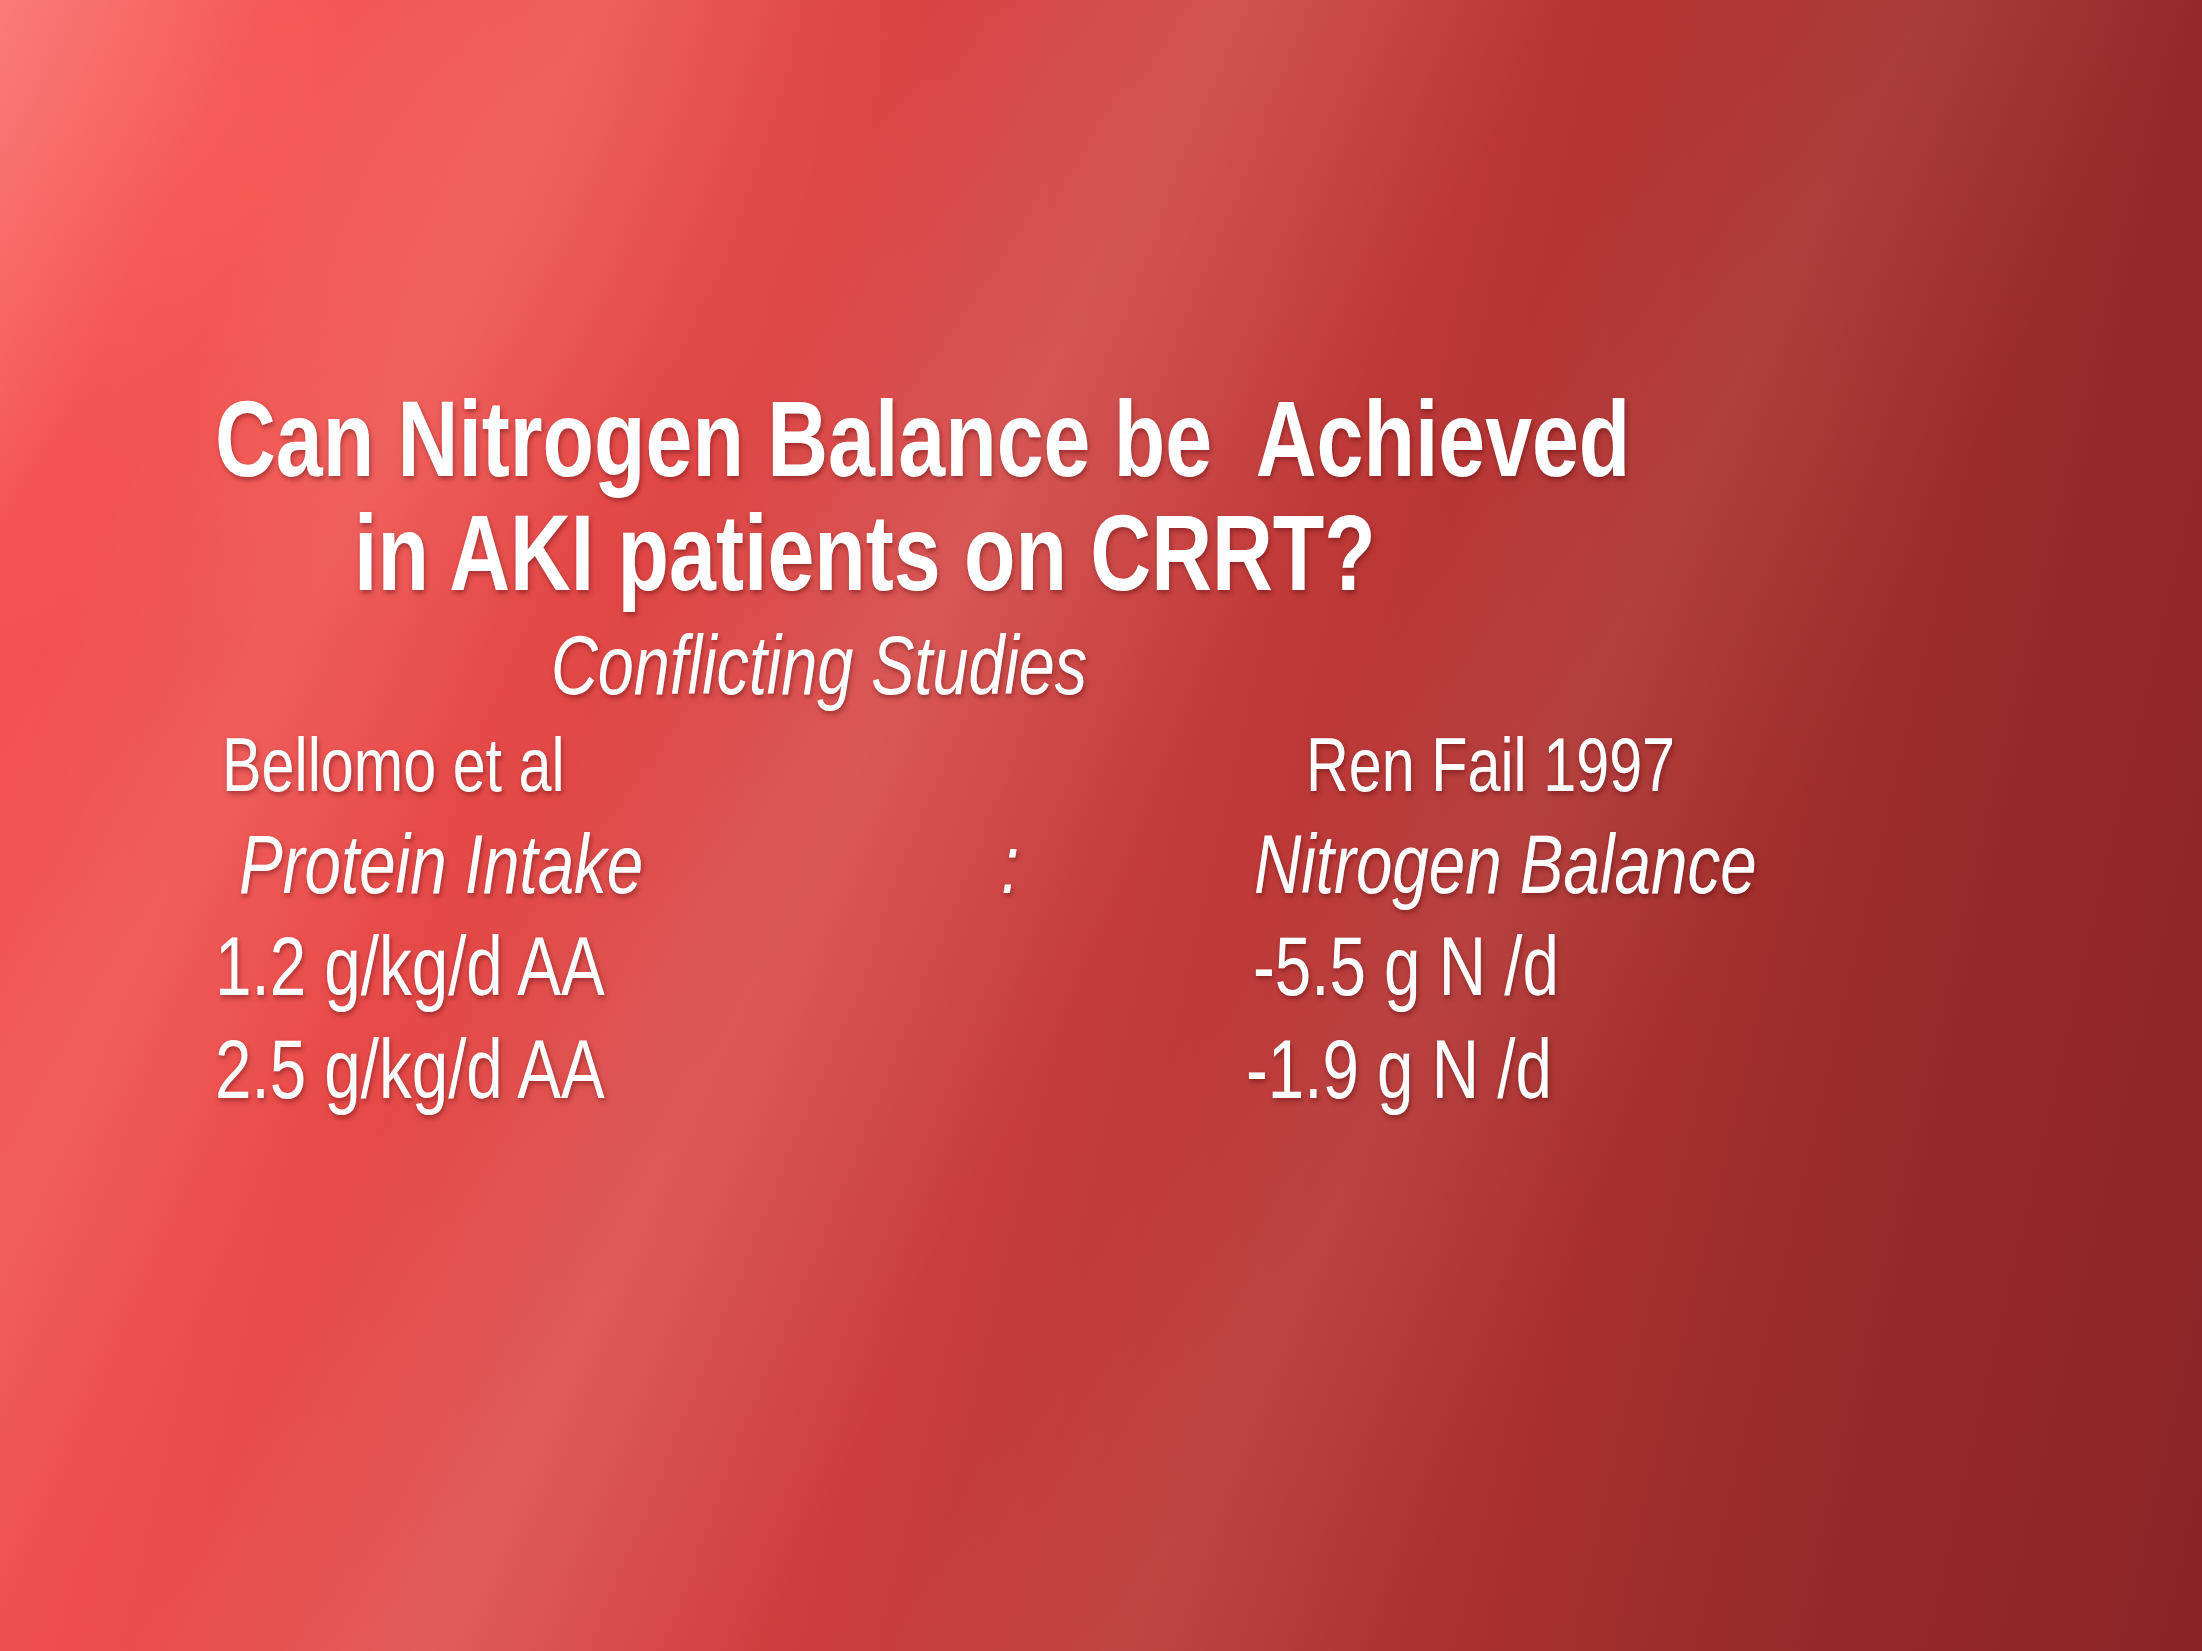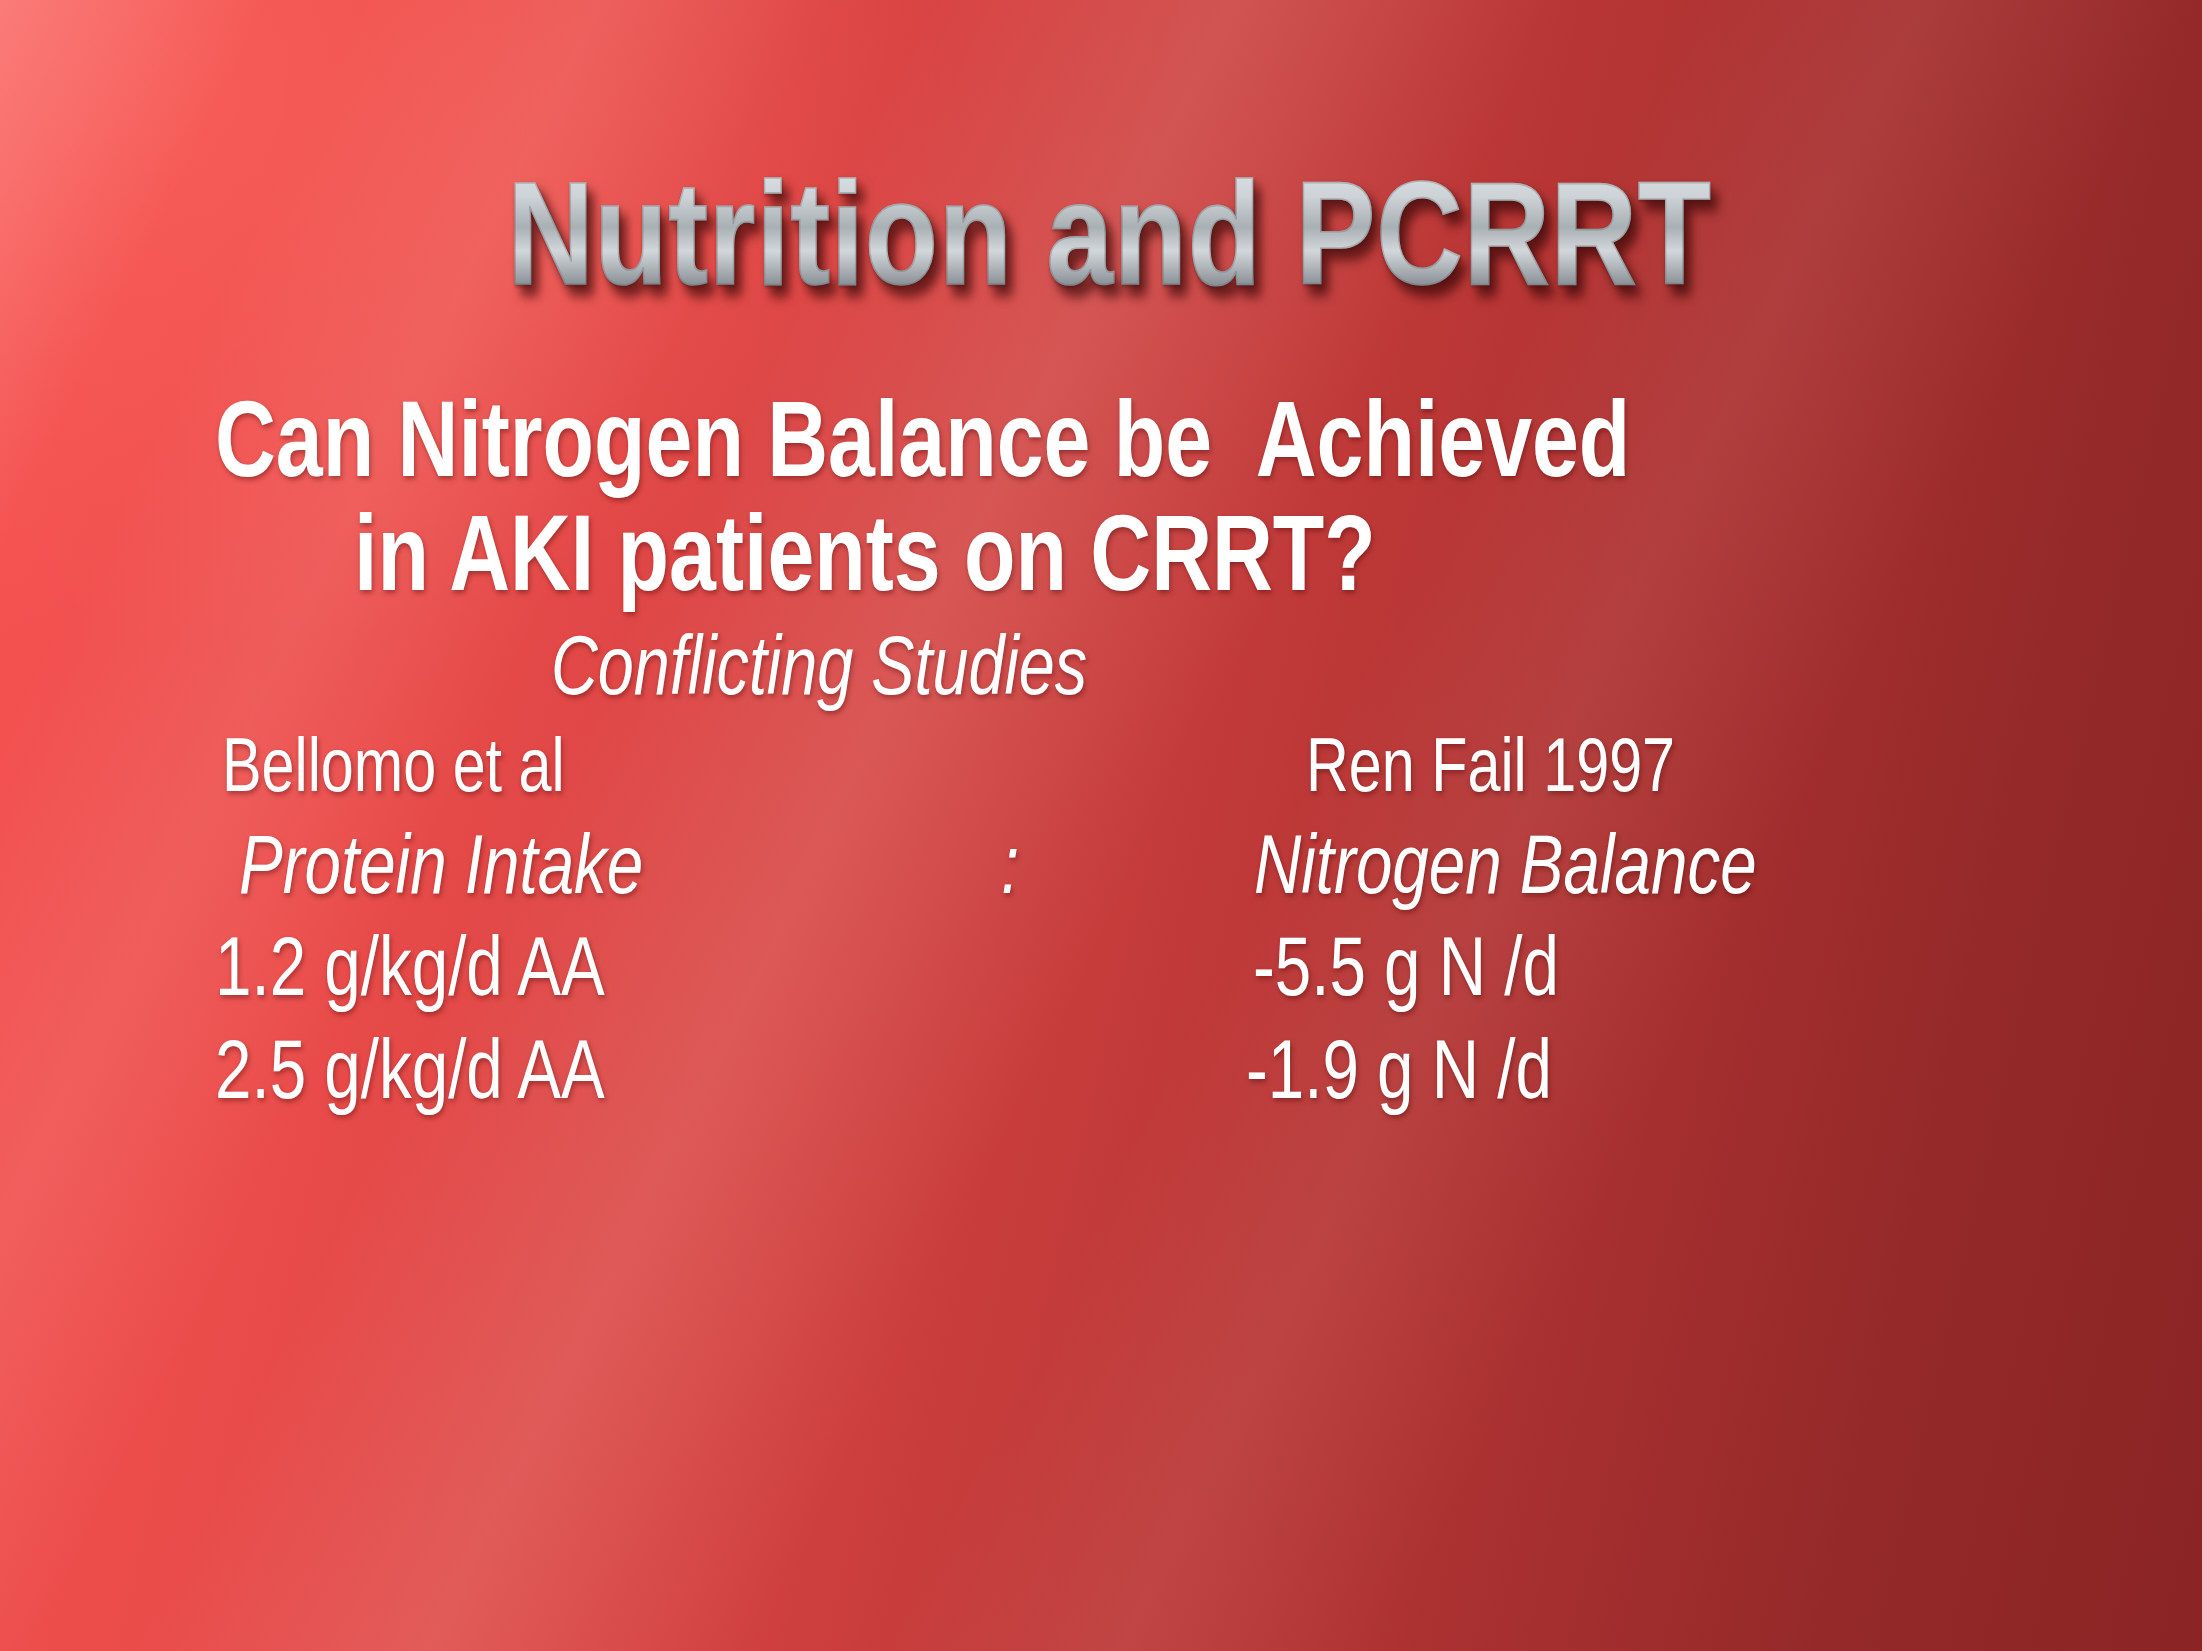--- a/index.html
+++ b/index.html
@@ -59,23 +59,20 @@
   .r1a{left:215px;top:924px;font-size:84px;}
   .r1b{left:1253px;top:924px;font-size:84px;}
   .r2a{left:215px;top:1027px;font-size:84px;}
   .r2b{left:1246px;top:1027px;font-size:84px;}
 </style>
 </head>
 <body>
 
 <div class="slide">
 
-  <div class="title-wrap">
-    <span class="title-text">Nutrition and PCRRT</span>
-  </div>
 
   <div class="line bold q1">Can Nitrogen Balance be  Achieved</div>
 
   <div class="line bold q2">in AKI patients on CRRT?</div>
 
   <div class="line italic subtitle">Conflicting Studies</div>
 
   <div class="line author">Bellomo et al</div>
 
   <div class="line citation">Ren Fail 1997</div>

